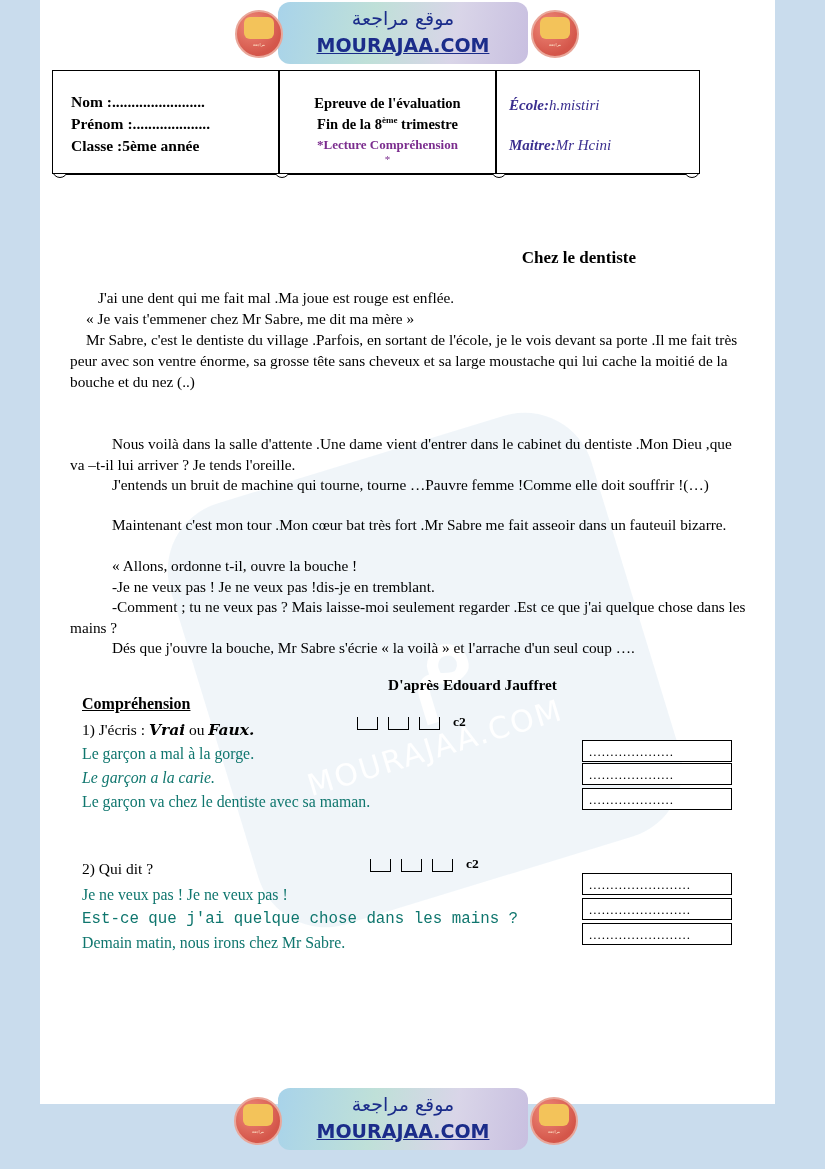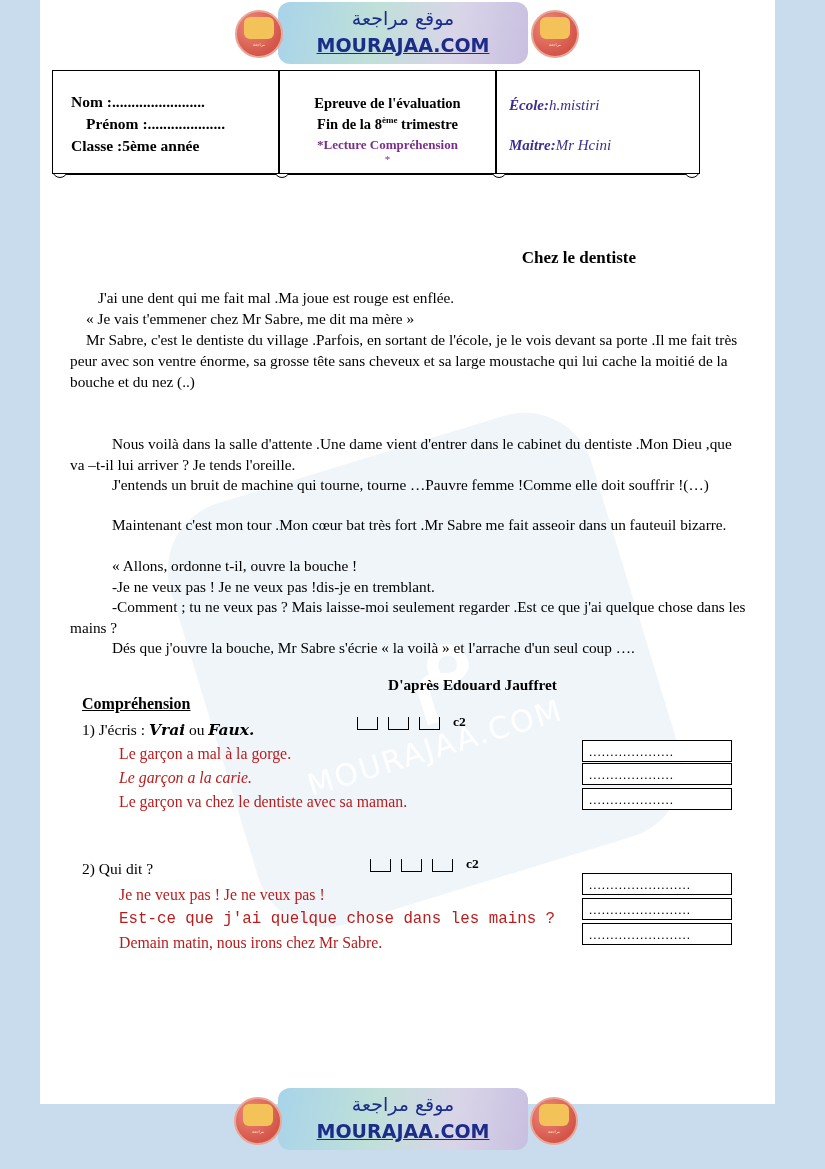--- a/index.html
+++ b/index.html
@@ -290,22 +290,21 @@
   }
   .c2 {
     font-size: 13.5px;
     font-weight: bold;
     margin-left: 3px;
   }
   .stmt {
     position: absolute;
     left: 42px;
     font-size: 15.8px;
-    color: #b91c1c;
-    margin-left: 37px;
+    color: #0f766e;
   }
   .ansbox {
     position: absolute;
     border: 1.4px solid #000;
     box-sizing: border-box;
     width: 150px;
     height: 22px;
     font-size: 13px;
     letter-spacing: 1px;
     padding-left: 6px;
@@ -334,21 +333,21 @@
     <div class="scroll-cap" style="left:0px;  top:96px;"></div>
     <div class="scroll-cap" style="left:222px; top:66px;"></div>
     <div class="scroll-cap" style="left:222px; top:96px;"></div>
     <div class="scroll-cap" style="left:439px; top:66px;"></div>
     <div class="scroll-cap" style="left:439px; top:96px;"></div>
     <div class="scroll-cap" style="left:632px; top:66px;"></div>
     <div class="scroll-cap" style="left:632px; top:96px;"></div>
 
     <div class="hdr-box b1">
       <div class="f-nom" style="left:18px; top:22px;">Nom :........................</div>
-      <div class="f-nom" style="left:18px; top:44px;margin-left:15px;">Prénom :....................</div>
+      <div class="f-nom" style="left:18px; top:44px;">Prénom :....................</div>
       <div class="f-nom" style="left:18px; top:66px;">Classe :5ème année</div>
     </div>
 
     <div class="hdr-box b2">
       <div class="b2-title" style="top:24px;">Epreuve de l'évaluation</div>
       <div class="b2-title" style="top:44px;">
         <span>Fin de la 8</span><sup style="font-size:9px;">ème</sup><span> trimestre</span>
       </div>
       <div class="b2-sub" style="top:66px;">*Lecture Compréhension</div>
       <div class="b2-star" style="top:82px;">*</div>

